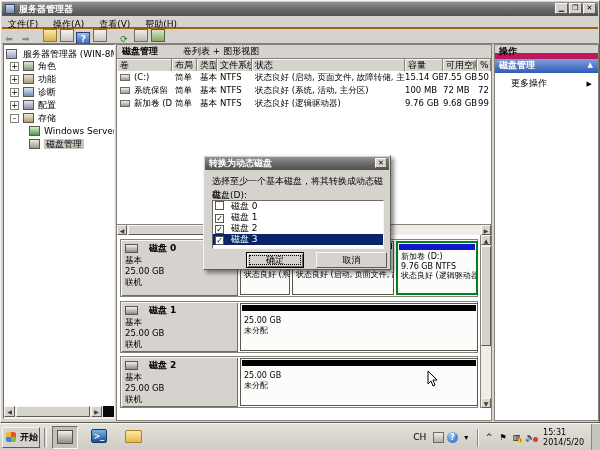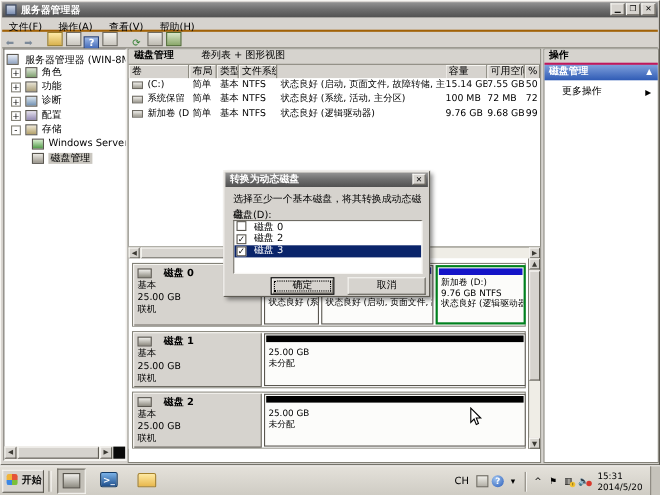--- a/index.html
+++ b/index.html
@@ -124,20 +124,21 @@
       <div class="abs" style="left:0;top:0;right:0;height:14px;background:#d6d3ce;border-bottom:1px solid #848278;line-height:13px;">
         <b style="margin-left:5px;">磁盘管理</b>
         <span style="margin-left:22px;">卷列表 + 图形视图</span>
       </div>
 
       <div class="abs" style="left:0;top:14px;right:0;height:12px;background:#d6d3ce;">
         <span class="hdrcell" style="left:0;width:55px;">卷</span>
         <span class="hdrcell" style="left:55px;width:25px;">布局</span>
         <span class="hdrcell" style="left:80px;width:20px;">类型</span>
         <span class="hdrcell" style="left:100px;width:35px;">文件系统</span>
+        <span class="hdrcell" style="left:135px;width:153px;">状态</span>
         <span class="hdrcell" style="left:288px;width:38px;">容量</span>
         <span class="hdrcell" style="left:326px;width:34px;">可用空间</span>
         <span class="hdrcell" style="left:360px;width:14px;">%</span>
       </div>
 
       <div class="abs" style="left:0;top:26px;right:0;height:13px;">
         <span class="abs" style="left:3px;top:3px;width:10px;height:7px;background:linear-gradient(#f0efeb,#9d9a90);border:1px solid #6e6b63;"></span>
         <span class="cell" style="left:17px;width:38px;">(C:)</span>
         <span class="cell" style="left:58px;width:24px;">简单</span>
         <span class="cell" style="left:83px;width:19px;">基本</span>
@@ -252,21 +253,21 @@
 
       <div class="abs sbtrack" style="right:0;top:190px;width:11px;height:173px;border-left:1px solid #848278;">
         <span class="sbbtn raised" style="left:0;top:0;width:10px;height:10px;font-size:6px;line-height:9px;">▲</span>
         <span class="abs raised" style="left:0;top:11px;width:10px;height:100px;"></span>
         <span class="sbbtn raised" style="left:0;bottom:0;width:10px;height:10px;font-size:6px;line-height:9px;">▼</span>
       </div>
 
     </div>
 
     <div class="abs" style="left:493px;top:43px;width:105px;height:377px;background:#fff;border:1px solid #848278;">
-      <div class="abs" style="left:0;top:0;right:0;height:14px;background:#d6d3ce;border-bottom:2px solid #be185d;line-height:13px;">
+      <div class="abs" style="left:0;top:0;right:0;height:14px;background:#d6d3ce;border-bottom:6px solid #be185d;line-height:13px;">
         <b style="margin-left:4px;">操作</b>
       </div>
       <div class="abs" style="left:0;top:14px;right:0;height:14px;background:linear-gradient(#7fa0dc,#2f5bb5);color:#fff;font-weight:bold;line-height:13px;">
         <span style="margin-left:4px;">磁盘管理</span>
         <span class="abs" style="right:5px;top:0;font-size:7px;">▲</span>
       </div>
       <div class="abs" style="left:0;top:32px;right:0;height:14px;line-height:13px;">
         <span style="margin-left:16px;">更多操作</span>
         <span class="abs" style="right:6px;top:1px;font-size:7px;">▶</span>
       </div>
@@ -277,20 +278,24 @@
     <div class="abs titlebar" style="left:1px;top:1px;right:1px;height:13px;line-height:12px;">
       <span style="margin-left:4px;font-size:9px;">转换为动态磁盘</span>
       <span class="abs winbtn raised" style="right:2px;top:1px;width:12px;height:10px;line-height:8px;">✕</span>
     </div>
     <div class="abs" style="left:8px;top:19px;right:6px;">选择至少一个基本磁盘，将其转换成动态磁盘。</div>
     <div class="abs" style="left:8px;top:33px;">磁盘(D):</div>
     <div class="abs sunken" style="left:8px;top:44px;width:172px;height:49px;background:#fff;overflow:hidden;">
       <div style="height:11px;line-height:11px;">
         <span class="cbx"></span>
         <span>磁盘 0</span>
+      </div>
+      <div style="height:11px;line-height:11px;">
+        <span class="cbx">✓</span>
+        <span>磁盘 1</span>
       </div>
       <div style="height:11px;line-height:11px;">
         <span class="cbx">✓</span>
         <span>磁盘 2</span>
       </div>
       <div style="height:11px;line-height:11px;background:#0a246a;color:#fff;">
         <span class="cbx">✓</span>
         <span>磁盘 3</span>
       </div>
     </div>

